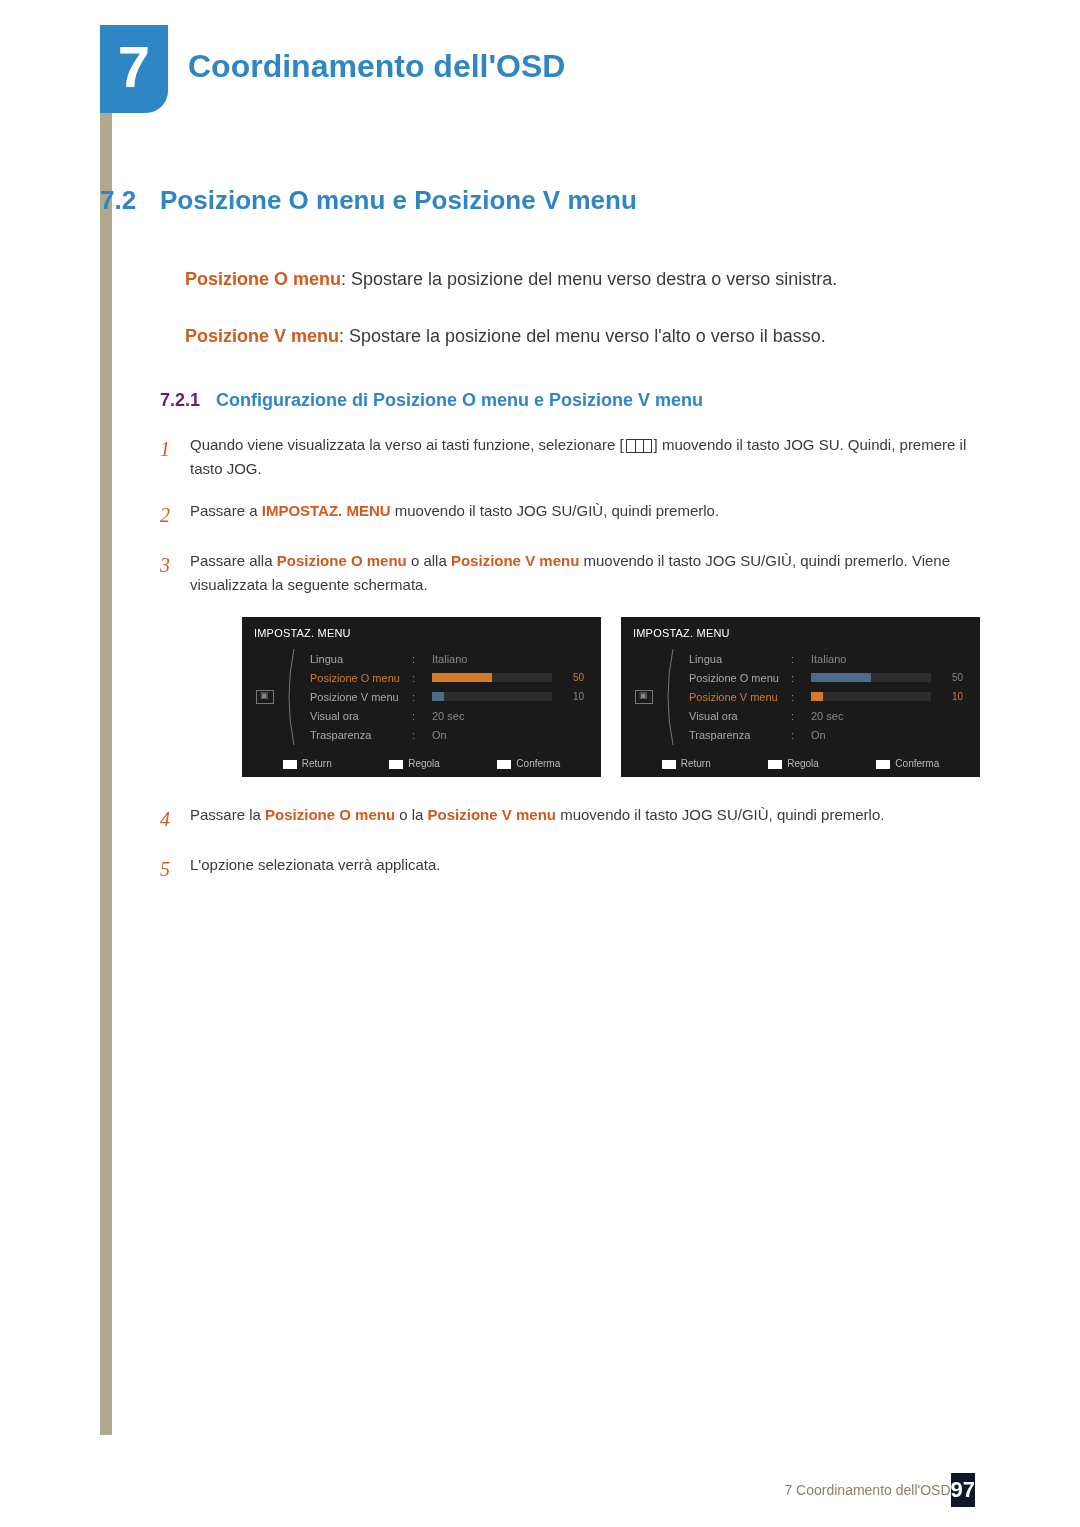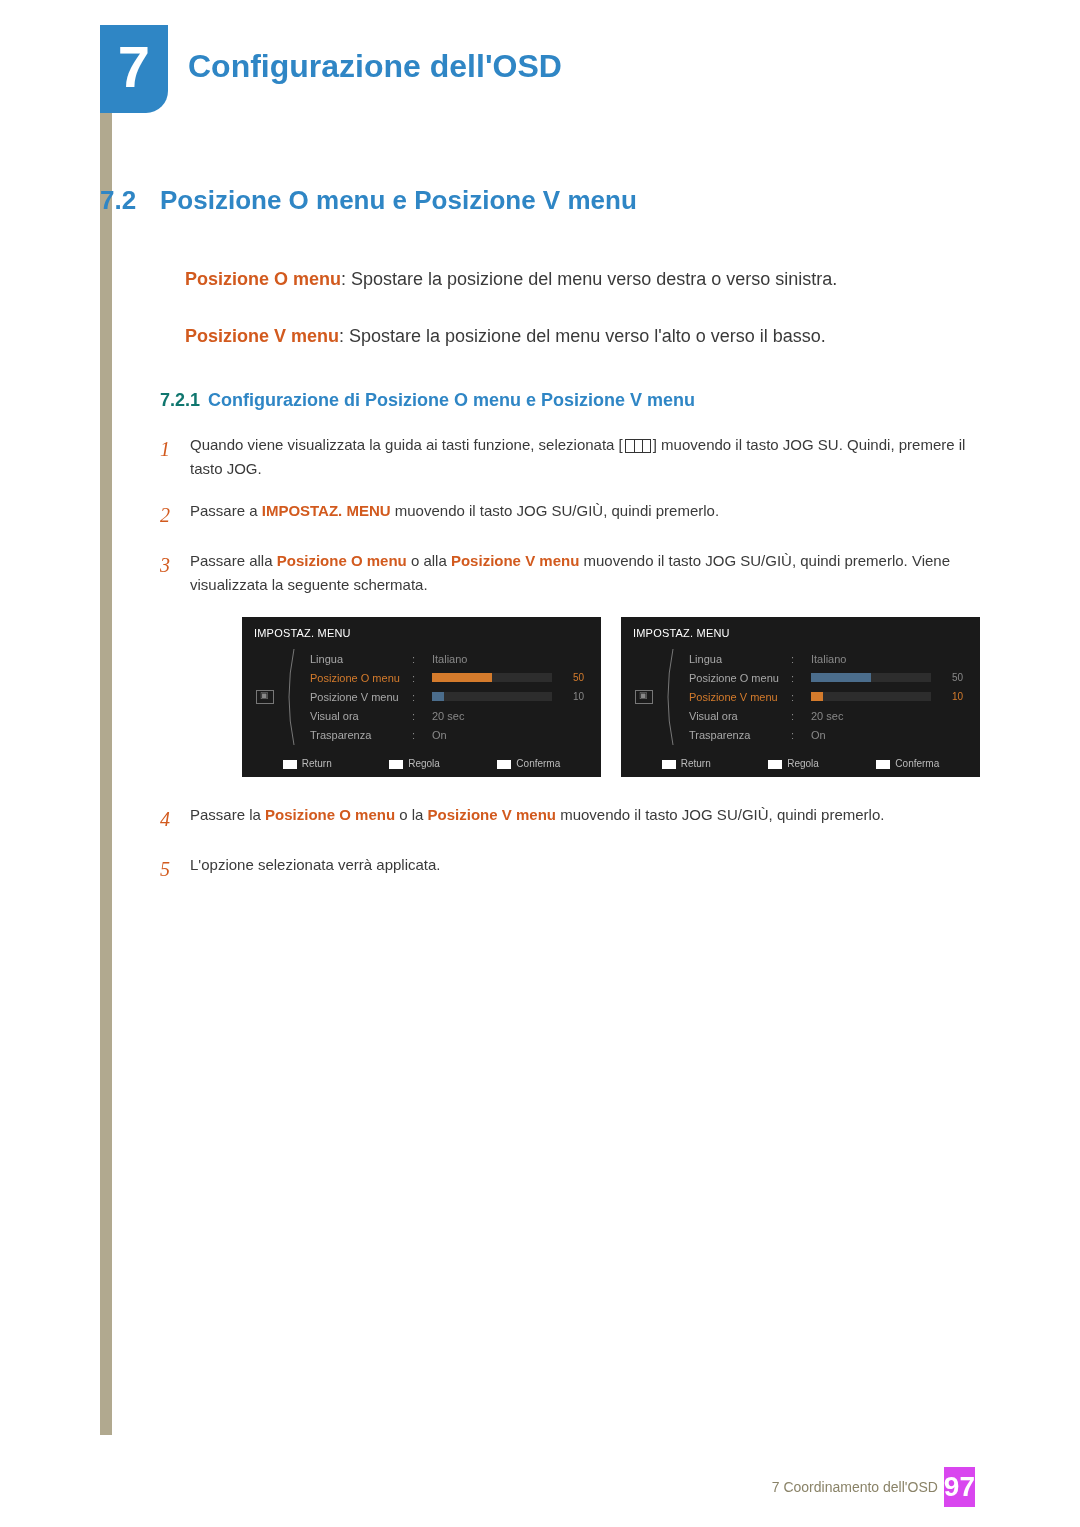--- a/index.html
+++ b/index.html
@@ -63,21 +63,21 @@
   }
   .term-a { color: #d25a1e; font-weight: bold; }
   .subsection-heading {
     margin-left: 60px;
     margin-top: 40px;
     color: #2f86c5;
     font-size: 18px;
     font-weight: bold;
     margin-bottom: 22px;
   }
-  .sub-num { color: #0f766e; margin-right: 8px; }
+  .sub-num { color: #701a75; margin-right: 16px; }
   .steps { margin-left: 60px; }
   .step { display: flex; margin-bottom: 18px; font-size: 15px; line-height: 1.6; }
   .step-num {
     font-style: italic;
     color: #d25a1e;
     font-size: 20px;
     width: 30px;
     flex-shrink: 0;
     font-family: Georgia, serif;
   }
@@ -174,37 +174,37 @@
     margin-right: 5px;
     vertical-align: middle;
   }
 
   .footer {
     position: absolute;
     bottom: 20px;
     right: 105px;
     display: flex;
     align-items: center;
-    gap: 6px;
+    gap: 0;
   }
   .footer-text { color: #8a8368; font-size: 14px; }
   .footer-page {
-    background: #d946ef;
+    background: #0f172a;
     color: #fff;
     font-weight: bold;
-    font-size: 28px;
+    font-size: 22px;
     padding: 4px 0;
   }
 </style>
 </head>
 <body>
 
 <div class="side-bar"></div>
 <div class="chapter-badge">7</div>
-<div class="chapter-title">Configurazione dell'OSD</div>
+<div class="chapter-title">Coordinamento dell'OSD</div>
 
 <div class="section">
   <h2 class="section-heading">
     <span class="section-num">7.2</span><span>Posizione O menu e Posizione V menu</span>
   </h2>
 
   <p class="intro-line">
     <span class="term-a">Posizione O menu</span><span>: Spostare la posizione del menu verso destra o verso sinistra.</span>
   </p>
   <p class="intro-line">
@@ -212,21 +212,21 @@
   </p>
 
   <h3 class="subsection-heading">
     <span class="sub-num">7.2.1</span><span>Configurazione di Posizione O menu e Posizione V menu</span>
   </h3>
 
   <div class="steps">
     <div class="step">
       <div class="step-num">1</div>
       <div class="step-text">
-        <span>Quando viene visualizzata la guida ai tasti funzione, selezionata [</span><span class="inline-icon"></span><span>] muovendo il tasto JOG SU. Quindi, premere il tasto JOG.</span>
+        <span>Quando viene visualizzata la verso ai tasti funzione, selezionare [</span><span class="inline-icon"></span><span>] muovendo il tasto JOG SU. Quindi, premere il tasto JOG.</span>
       </div>
     </div>
     <div class="step">
       <div class="step-num">2</div>
       <div class="step-text">
         <span>Passare a </span><span class="term-a">IMPOSTAZ. MENU</span><span> muovendo il tasto JOG SU/GIÙ, quindi premerlo.</span>
       </div>
     </div>
     <div class="step">
       <div class="step-num">3</div>

